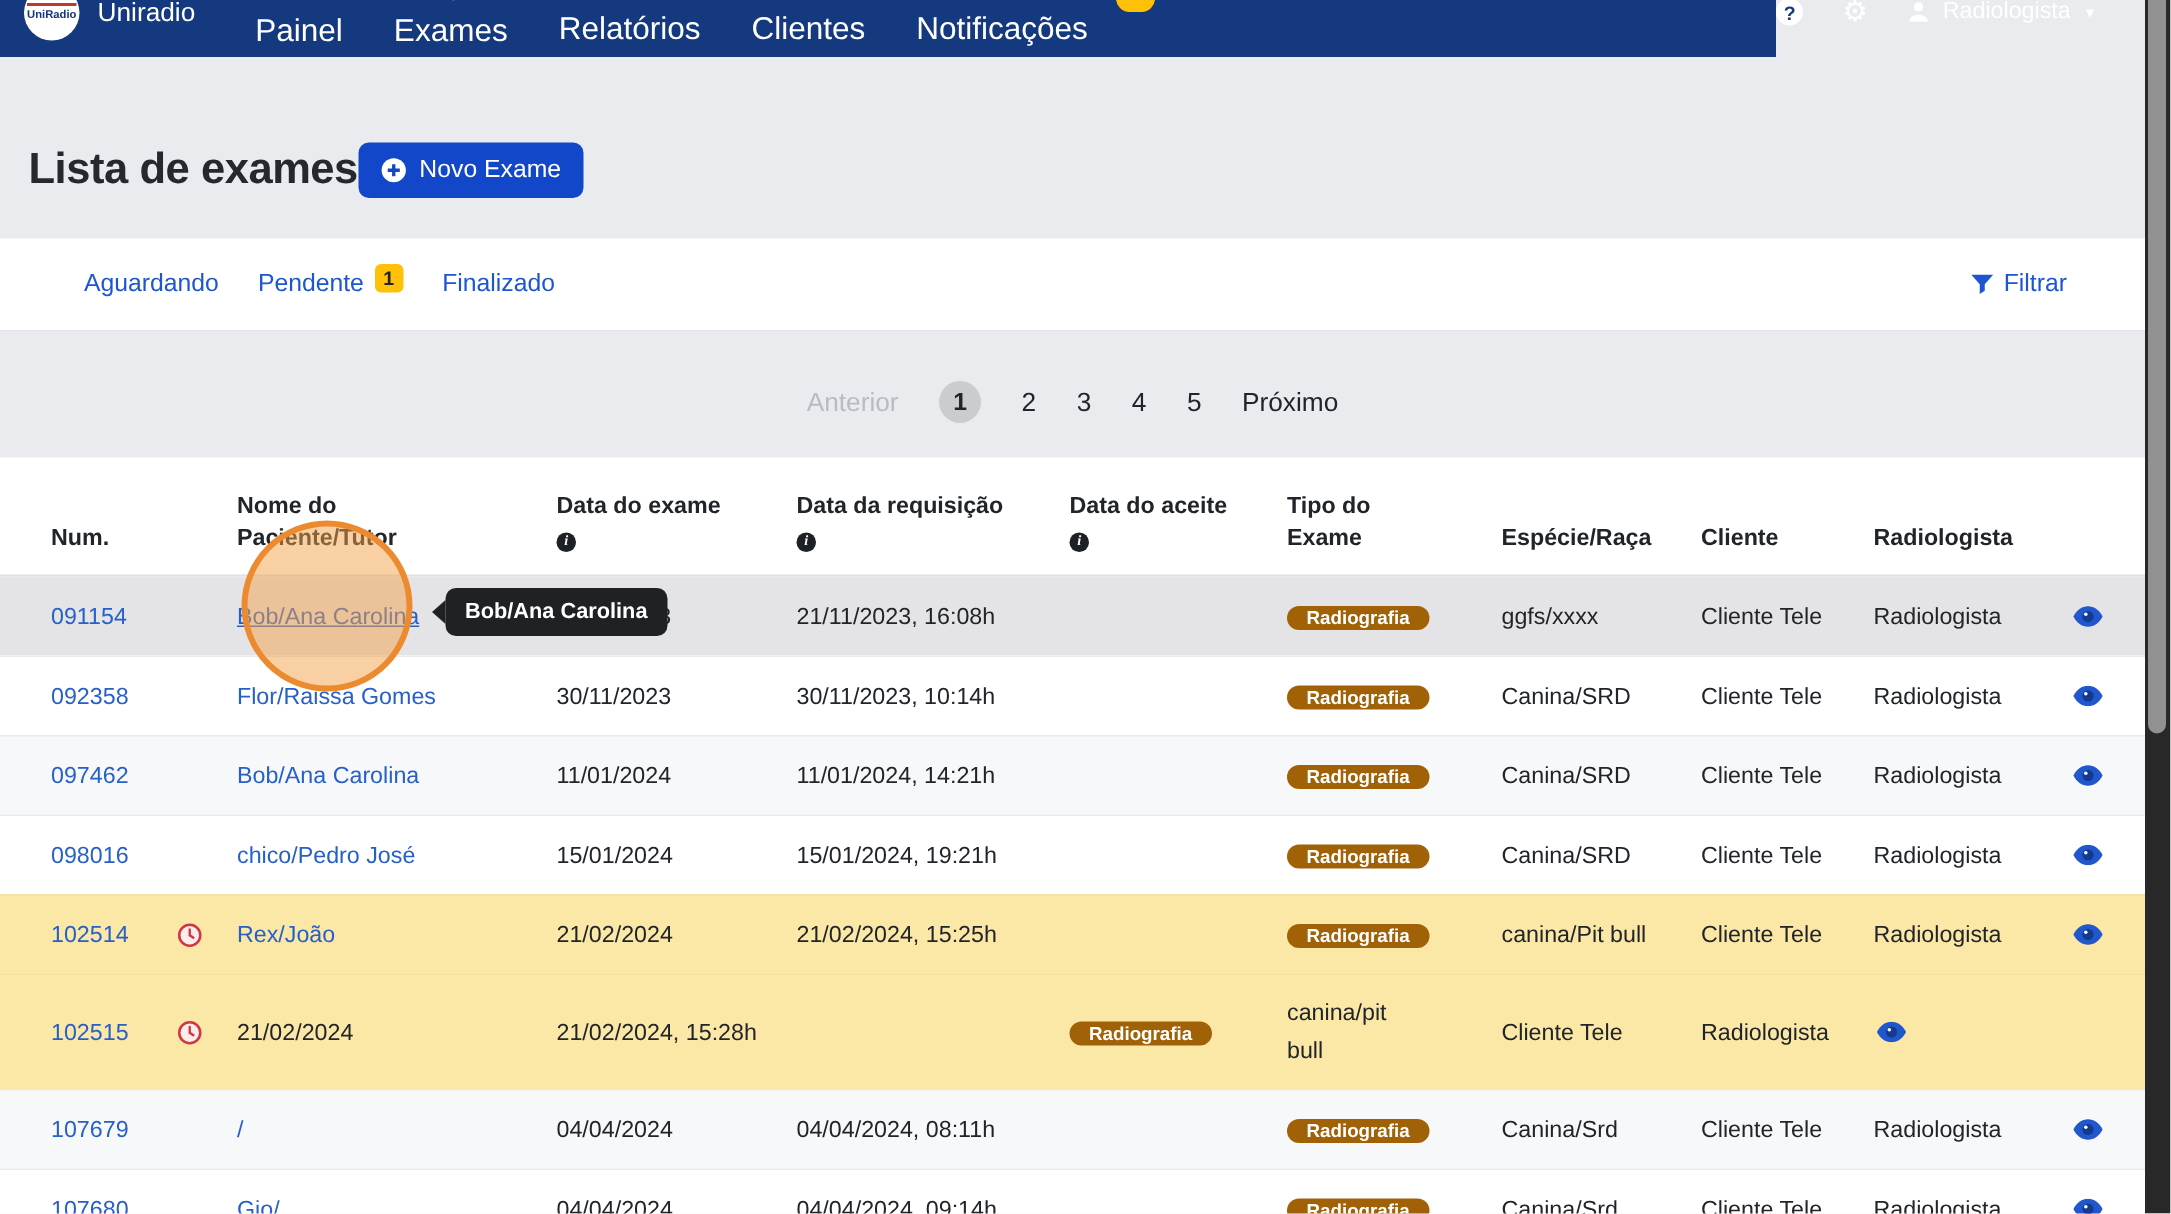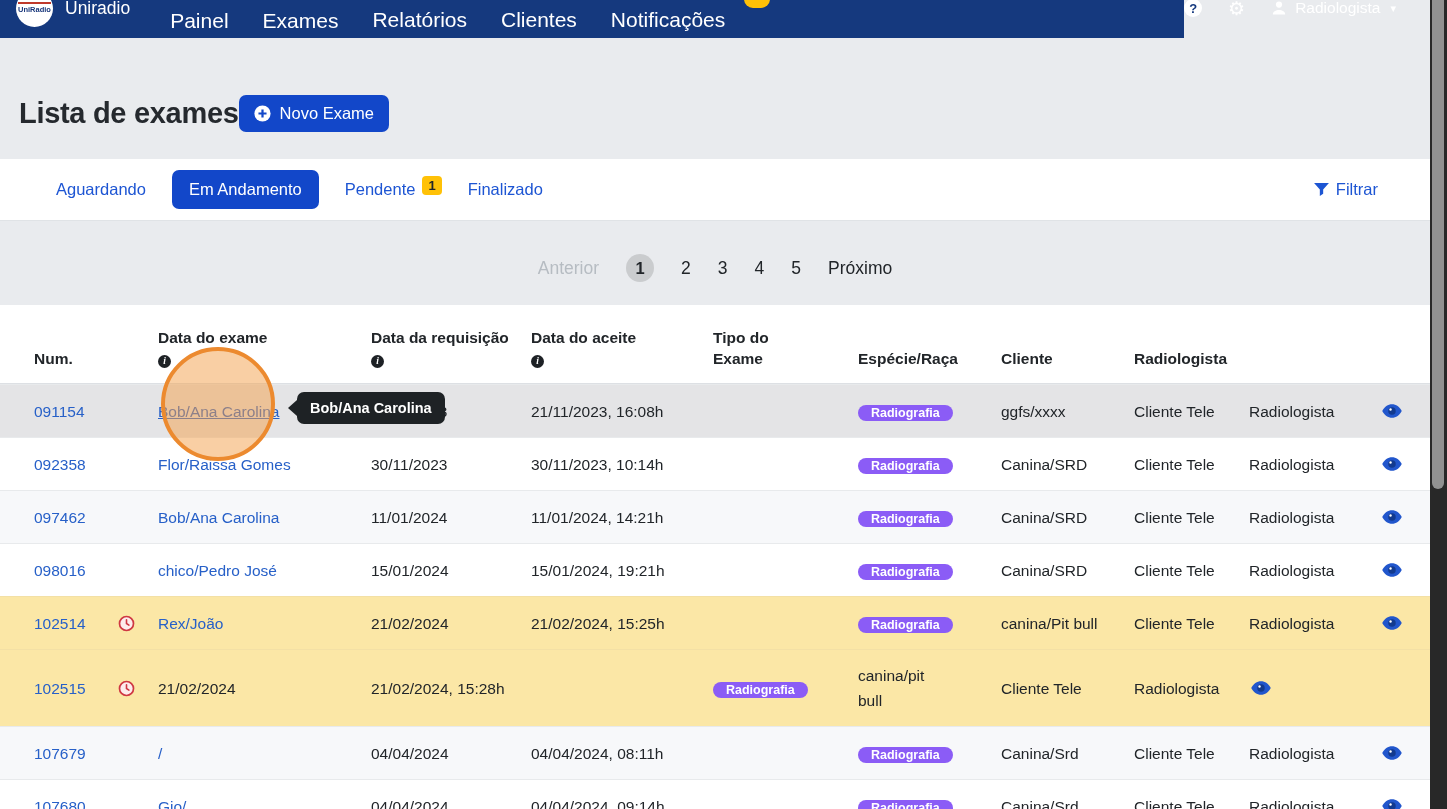--- a/index.html
+++ b/index.html
@@ -54,21 +54,21 @@
   .trow { min-height:53px; align-items:center; padding:13px 0; border-top:1px solid #e8eaec; font-size:15.5px; line-height:25px; background:#fff; }
   .trow.stripe { background:#f7f8fa; }
   .trow.hover { background:#e4e4e6; }
   .trow.warn { background:#fbe7a6; border-top-color:#f3e0a5; }
   .c { padding-right:10px; white-space:nowrap; }
   .c.num { padding-left:34px; }
   .c.clock { display:flex; align-items:center; }
   .c.eye-c { padding-left:2px; cursor:pointer; }
   .rlink { color:#2760c8; }
   .rlink.u { text-decoration:underline; }
-  .badge-type { background:#8b5cf6; color:#fff; font-size:12.5px; font-weight:bold; padding:1px 13px; border-radius:11px; display:inline-block; line-height:14px; }
+  .badge-type { background:#a16207; color:#fff; font-size:12.5px; font-weight:bold; padding:1px 13px; border-radius:11px; display:inline-block; line-height:14px; }
   .wrap-narrow { display:inline-block; max-width:80px; white-space:normal; }
 
   
   .tooltip { position:absolute; left:288px; top:392px; display:flex; align-items:center; z-index:40; }
   .tooltip-arrow { width:0; height:0; border:8px solid transparent; border-right:9px solid #1e2225; border-left:none; }
   .tooltip-box { background:#1e2225; color:#fff; font-size:14.5px; font-weight:bold; padding:8px 13px; border-radius:7px; white-space:nowrap; }
   .cursor-ring { position:absolute; left:161px; top:347px; width:114px; height:114px; border-radius:50%; border:4px solid #ec8a2f; background:rgba(243,160,74,0.5); z-index:30; pointer-events:none; }
 
   .scrollbar-track { position:absolute; right:0; top:0; width:17px; height:809px; background:#282828; z-index:60; }
   .scrollbar-thumb { position:absolute; left:2px; top:-8px; width:12px; height:497px; background:#919191; border-radius:7px; }
@@ -166,21 +166,20 @@
             <path d="M8 4.2v7.6M4.2 8h7.6" stroke="#1247c9" stroke-width="2.1"></path>
           </svg>
       </span>
       <span>Novo Exame</span>
     </button>
   </div>
 
   <div class="tabs-bar">
     <div class="tabs">
       <span class="tab-link">Aguardando</span>
-      <span class="tab-link tab-active">Em Andamento</span>
       <span class="tab-link tab-pendente">
         <span>Pendente</span>
         <span class="badge-count">1</span>
       </span>
       <span class="tab-link">Finalizado</span>
     </div>
     <span class="filter">
       <span>
         <svg viewBox="0 0 16 14" width="15" height="13" fill="#1d55d3">
             <path d="M0 0h16l-6.2 7v4.6L6.2 14V7z"></path>
@@ -197,20 +196,21 @@
     <span class="pg-num">3</span>
     <span class="pg-num">4</span>
     <span class="pg-num">5</span>
     <span class="pg-next">Próximo</span>
   </div>
 
   <div class="table">
     <div class="grid thead">
       <div class="hc h-num">Num.</div>
       <div class="hc"></div>
+      <div class="hc h-name">Nome do Paciente/Tutor</div>
       <div class="hc">
         <div>Data do exame</div>
         <span class="info-dot">i</span>
       </div>
       <div class="hc">
         <div>Data da requisição</div>
         <span class="info-dot">i</span>
       </div>
       <div class="hc">
         <div>Data do aceite</div>

